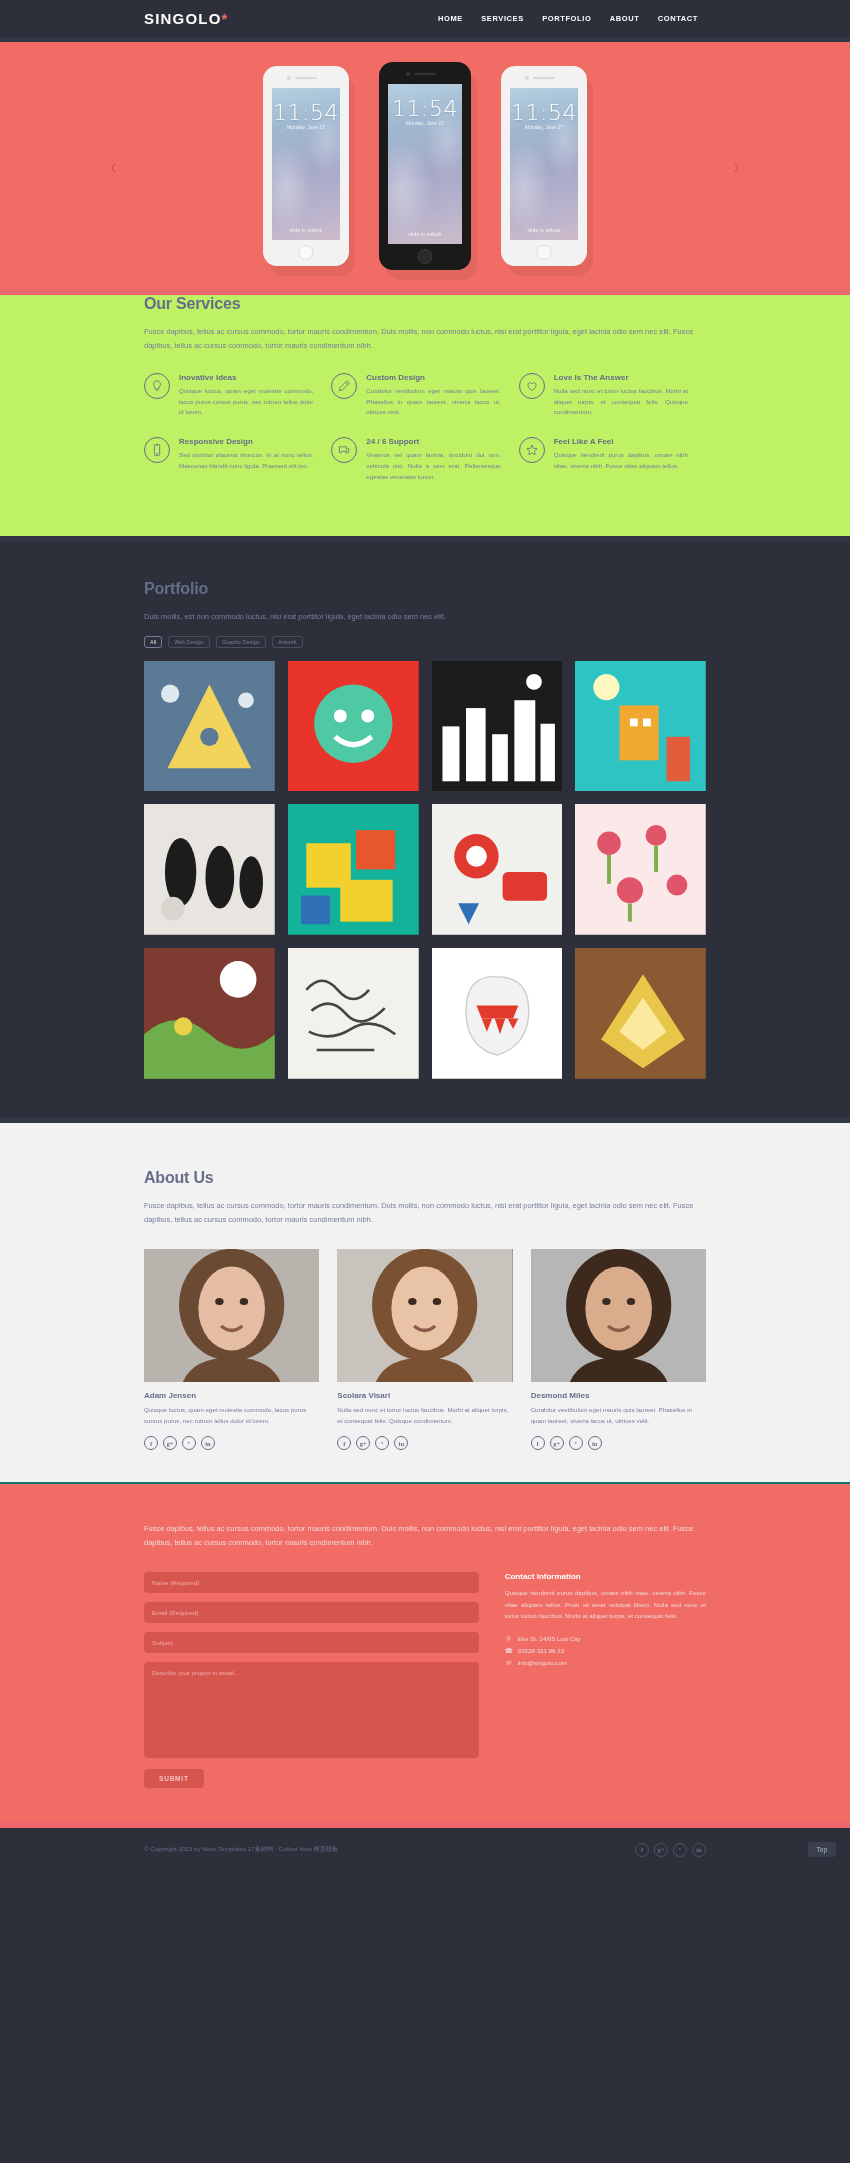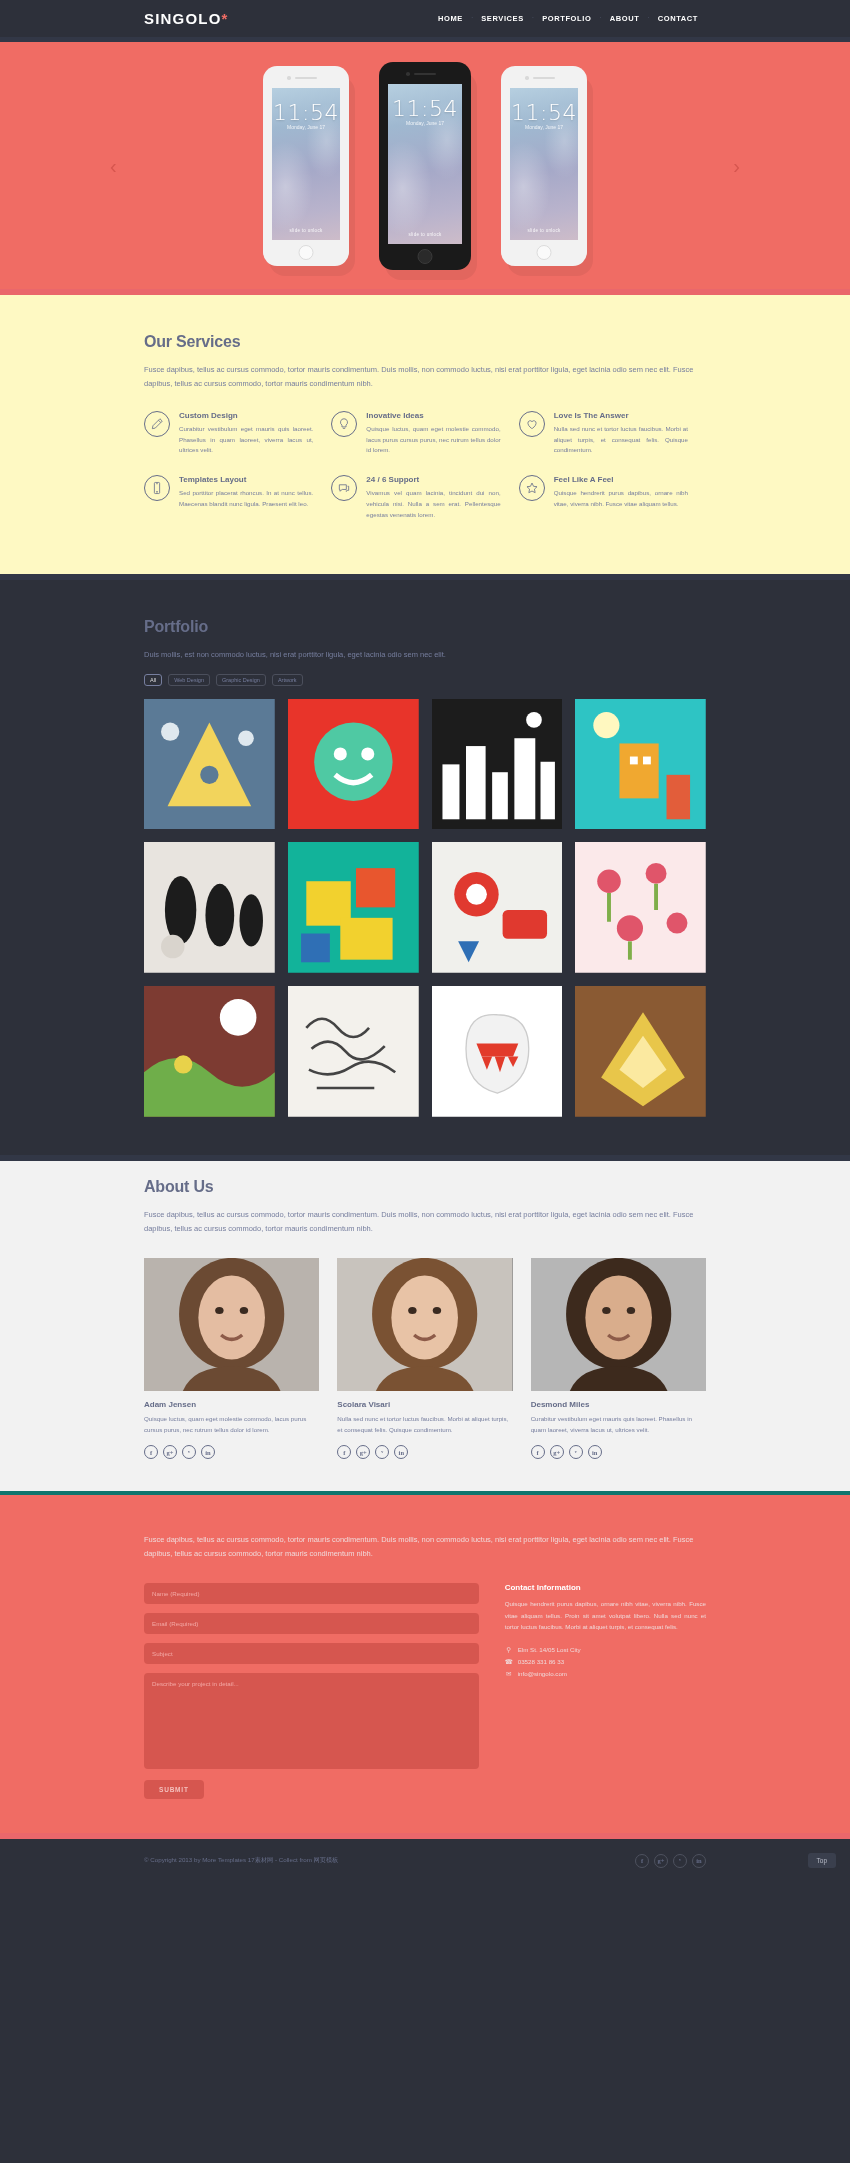--- a/index.html
+++ b/index.html
@@ -160,21 +160,21 @@
     bottom: 6px; left: 50%;
     transform: translateX(-50%);
     width: 15px; height: 15px;
     border-radius: 50%;
   }
   .phone.white .home-btn { background: #fafafa; border: 1px solid #dcdcdc; }
   .phone.black .home-btn { background: #2a2a2a; border: 1px solid #3a3a3a; }
 
   
   .section { padding: 0 144px; }
-  .services { background: #fef9c3; border-bottom: 6px solid #323746; padding-top: 38px; padding-bottom: 34px; }
+  .services { background: #bef264; border-bottom: 6px solid #323746; padding-bottom: 34px; }
   .sec-title {
     font-size: 16px;
     font-weight: bold;
     color: #666d89;
     letter-spacing: -0.2px;
     margin-bottom: 12px;
   }
   .sec-sub {
     font-size: 7.5px;
     line-height: 1.85;
@@ -234,21 +234,21 @@
   .works {
     display: grid;
     grid-template-columns: repeat(4, 1fr);
     gap: 13px;
     margin-top: 13px;
   }
   .work { width: 100%; aspect-ratio: 1/1; overflow: hidden; position: relative; }
   .work svg { display: block; width: 100%; height: 100%; }
 
   
-  .about { background: #f2f2f2; border-bottom: 4px solid #0f766e; padding-top: 17px; padding-bottom: 32px; }
+  .about { background: #f2f2f2; border-bottom: 2px solid #0f766e; padding-top: 46px; padding-bottom: 32px; }
   .team { display: flex; gap: 18px; margin-top: 22px; }
   .member { width: 33.3333%; }
   .member-photo {
     width: 100%;
     height: 133px;
     overflow: hidden;
     position: relative;
     background: #8a8a8a;
   }
   .member-photo svg { display:block; width: 100%; height: 100%; }
@@ -429,39 +429,39 @@
     <div class="arrow right">›</div>
   </div>
 
   <div class="section services">
     <div class="sec-title">Our Services</div>
     <div class="sec-sub">Fusce dapibus, tellus ac cursus commodo, tortor mauris condimentum. Duis mollis, non commodo luctus, nisi erat porttitor ligula, eget lacinia odio sem nec elit. Fusce dapibus, tellus ac cursus commodo, tortor mauris condimentum nibh.</div>
     <div class="services-grid" id="services-grid">
         <div class="svc">
           <div class="svc-icon">
             <svg width="14" height="14" viewBox="0 0 24 24" fill="none" stroke="#666d89" stroke-width="1.4">
+              <path d="M12 3a6 6 0 00-3.5 10.9V17h7v-3.1A6 6 0 0012 3z"></path>
+              <path d="M10 19.5h4"></path>
+            </svg>
+          </div>
+          <div class="svc-body">
+            <div class="svc-title">Inovative Ideas</div>
+            <div class="svc-text">Quisque luctus, quam eget molestie commodo, lacus purus cursus purus, nec rutrum tellus dolor id lorem.</div>
+          </div>
+        </div>
+        <div class="svc">
+          <div class="svc-icon">
+            <svg width="14" height="14" viewBox="0 0 24 24" fill="none" stroke="#666d89" stroke-width="1.4">
               <path d="M17 3l4 4L9 19l-5 1 1-5z"></path>
               <path d="M14.5 5.5l4 4"></path>
             </svg>
           </div>
           <div class="svc-body">
             <div class="svc-title">Custom Design</div>
             <div class="svc-text">Curabitur vestibulum eget mauris quis laoreet. Phasellus in quam laoreet, viverra lacus ut, ultrices velit.</div>
-          </div>
-        </div>
-        <div class="svc">
-          <div class="svc-icon">
-            <svg width="14" height="14" viewBox="0 0 24 24" fill="none" stroke="#666d89" stroke-width="1.4">
-              <path d="M12 3a6 6 0 00-3.5 10.9V17h7v-3.1A6 6 0 0012 3z"></path>
-              <path d="M10 19.5h4"></path>
-            </svg>
-          </div>
-          <div class="svc-body">
-            <div class="svc-title">Inovative Ideas</div>
-            <div class="svc-text">Quisque luctus, quam eget molestie commodo, lacus purus cursus purus, nec rutrum tellus dolor id lorem.</div>
           </div>
         </div>
         <div class="svc">
           <div class="svc-icon">
             <svg width="14" height="14" viewBox="0 0 24 24" fill="none" stroke="#666d89" stroke-width="1.4">
               <path d="M12 20s-7-4.6-7-9.2A3.9 3.9 0 0112 8a3.9 3.9 0 017 2.8C19 15.4 12 20 12 20z"></path>
             </svg>
           </div>
           <div class="svc-body">
             <div class="svc-title">Love Is The Answer</div>
@@ -470,21 +470,21 @@
         </div>
         <div class="svc">
           <div class="svc-icon">
             <svg width="14" height="14" viewBox="0 0 24 24" fill="none" stroke="#666d89" stroke-width="1.4">
               <rect x="7.5" y="2.5" width="9" height="19" rx="1.6"></rect>
               <path d="M10.6 4.6h2.8"></path>
               <circle cx="12" cy="18.6" r="0.9"></circle>
             </svg>
           </div>
           <div class="svc-body">
-            <div class="svc-title">Templates Layout</div>
+            <div class="svc-title">Responsive Design</div>
             <div class="svc-text">Sed porttitor placerat rhoncus. In at nunc tellus. Maecenas blandit nunc ligula. Praesent elit leo.</div>
           </div>
         </div>
         <div class="svc">
           <div class="svc-icon">
             <svg width="14" height="14" viewBox="0 0 24 24" fill="none" stroke="#666d89" stroke-width="1.4">
               <path d="M4 6.5h12v8H9l-4 3v-3H4z"></path>
               <path d="M18 9h2v7h-2l-2 2v-2"></path>
             </svg>
           </div>

